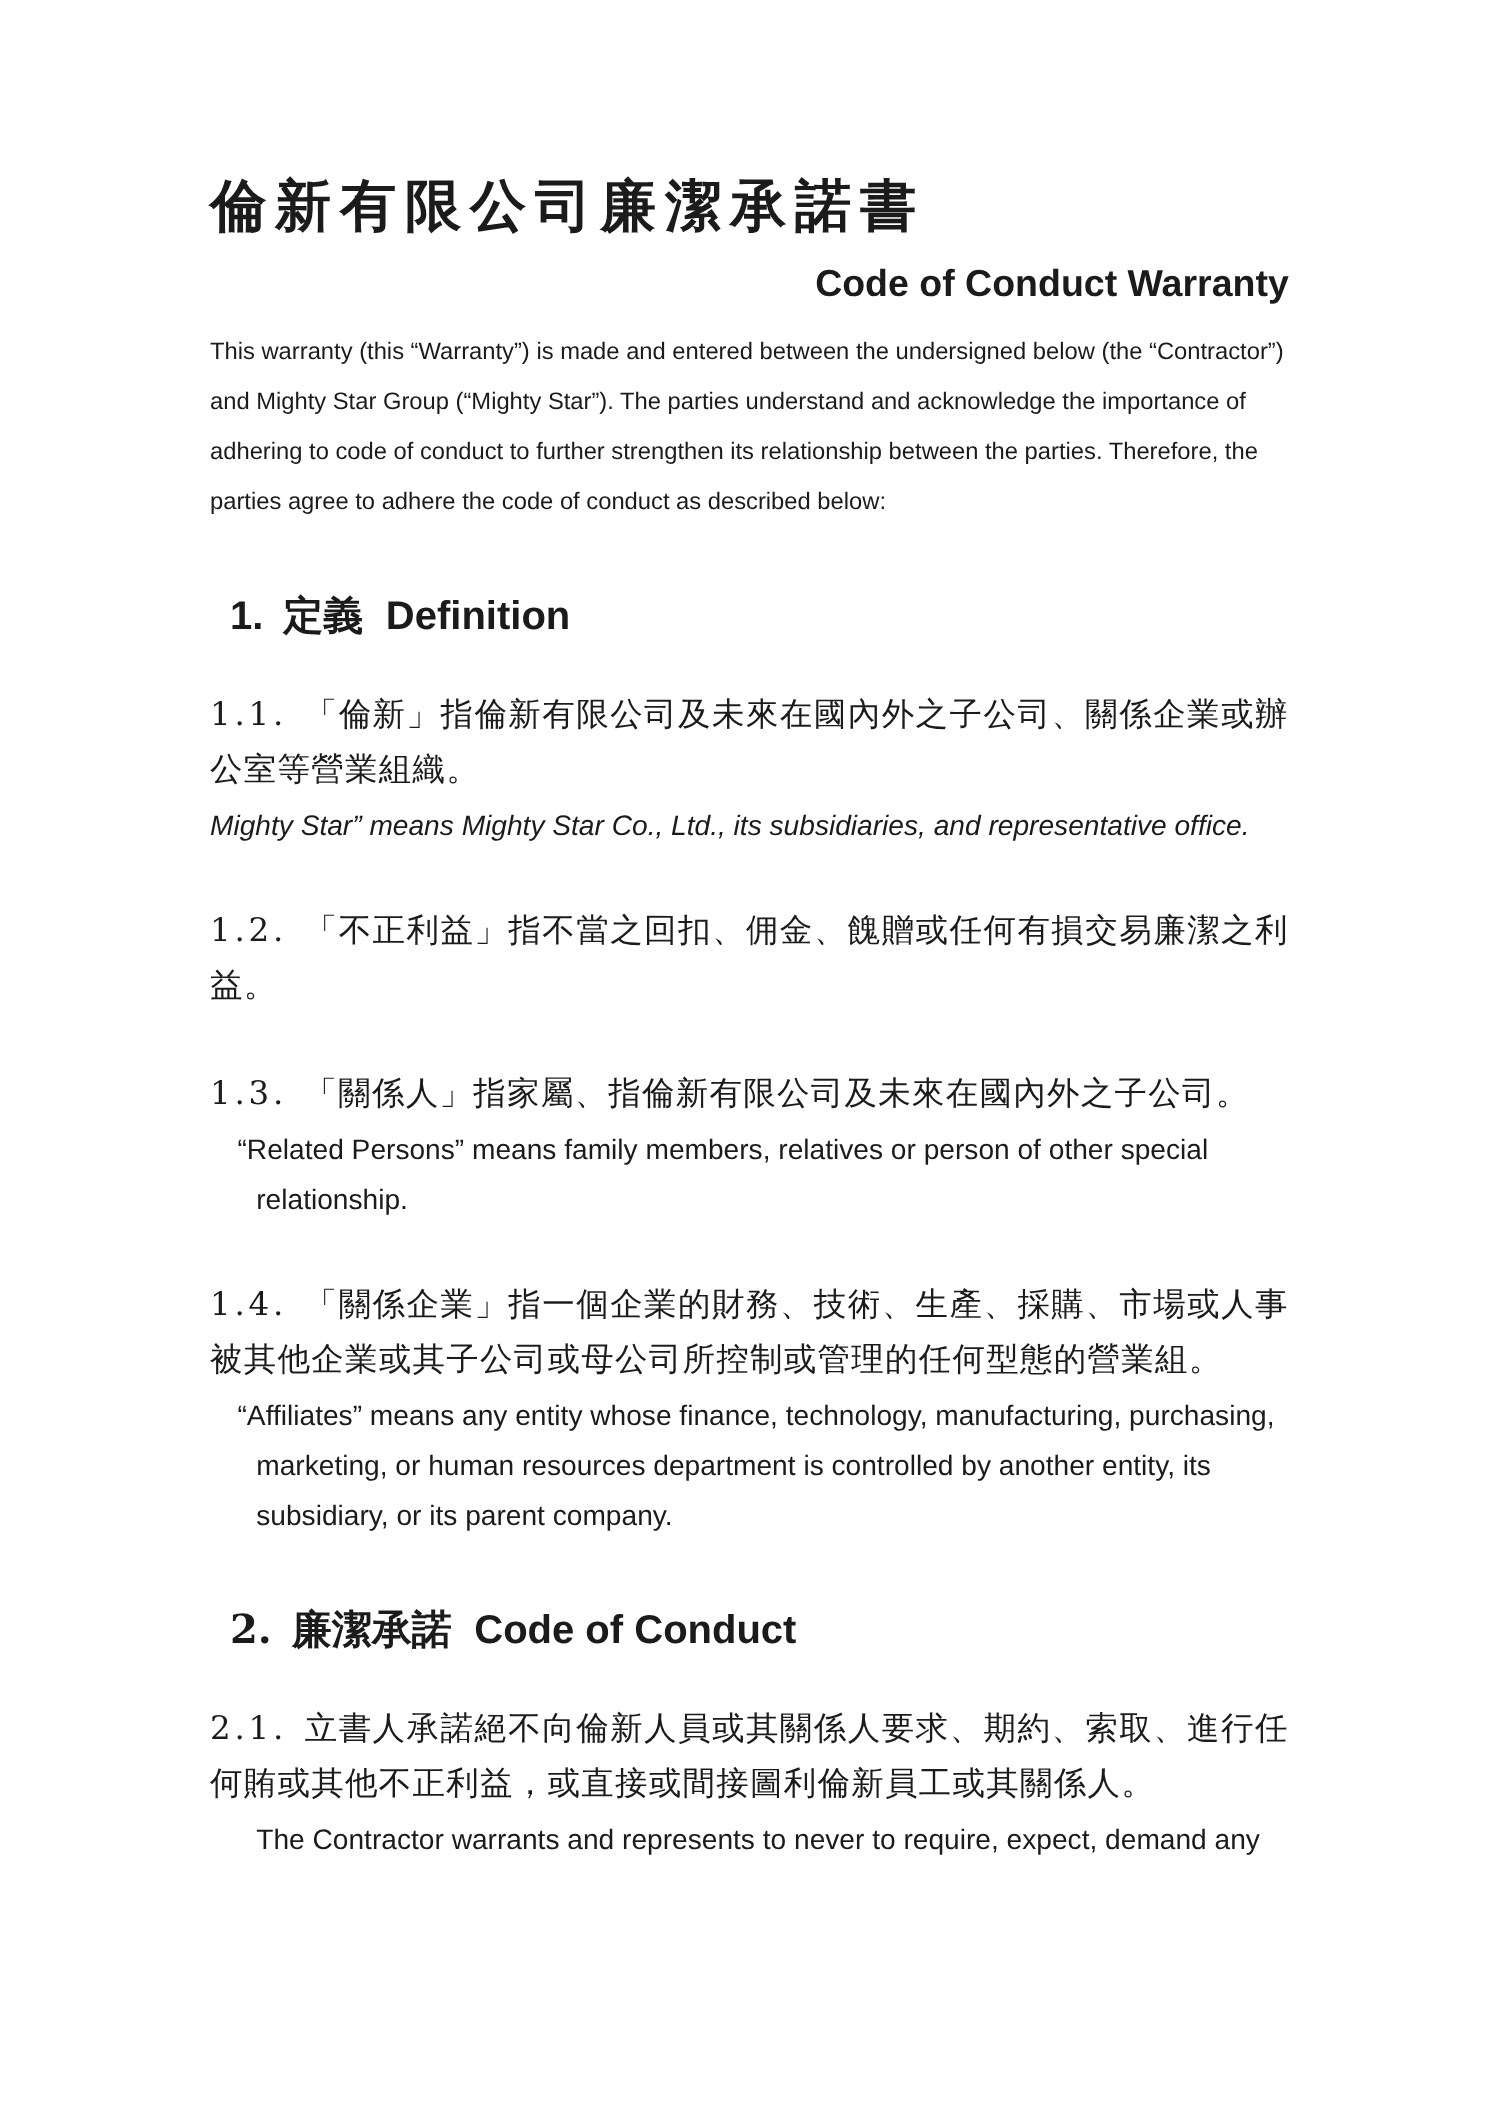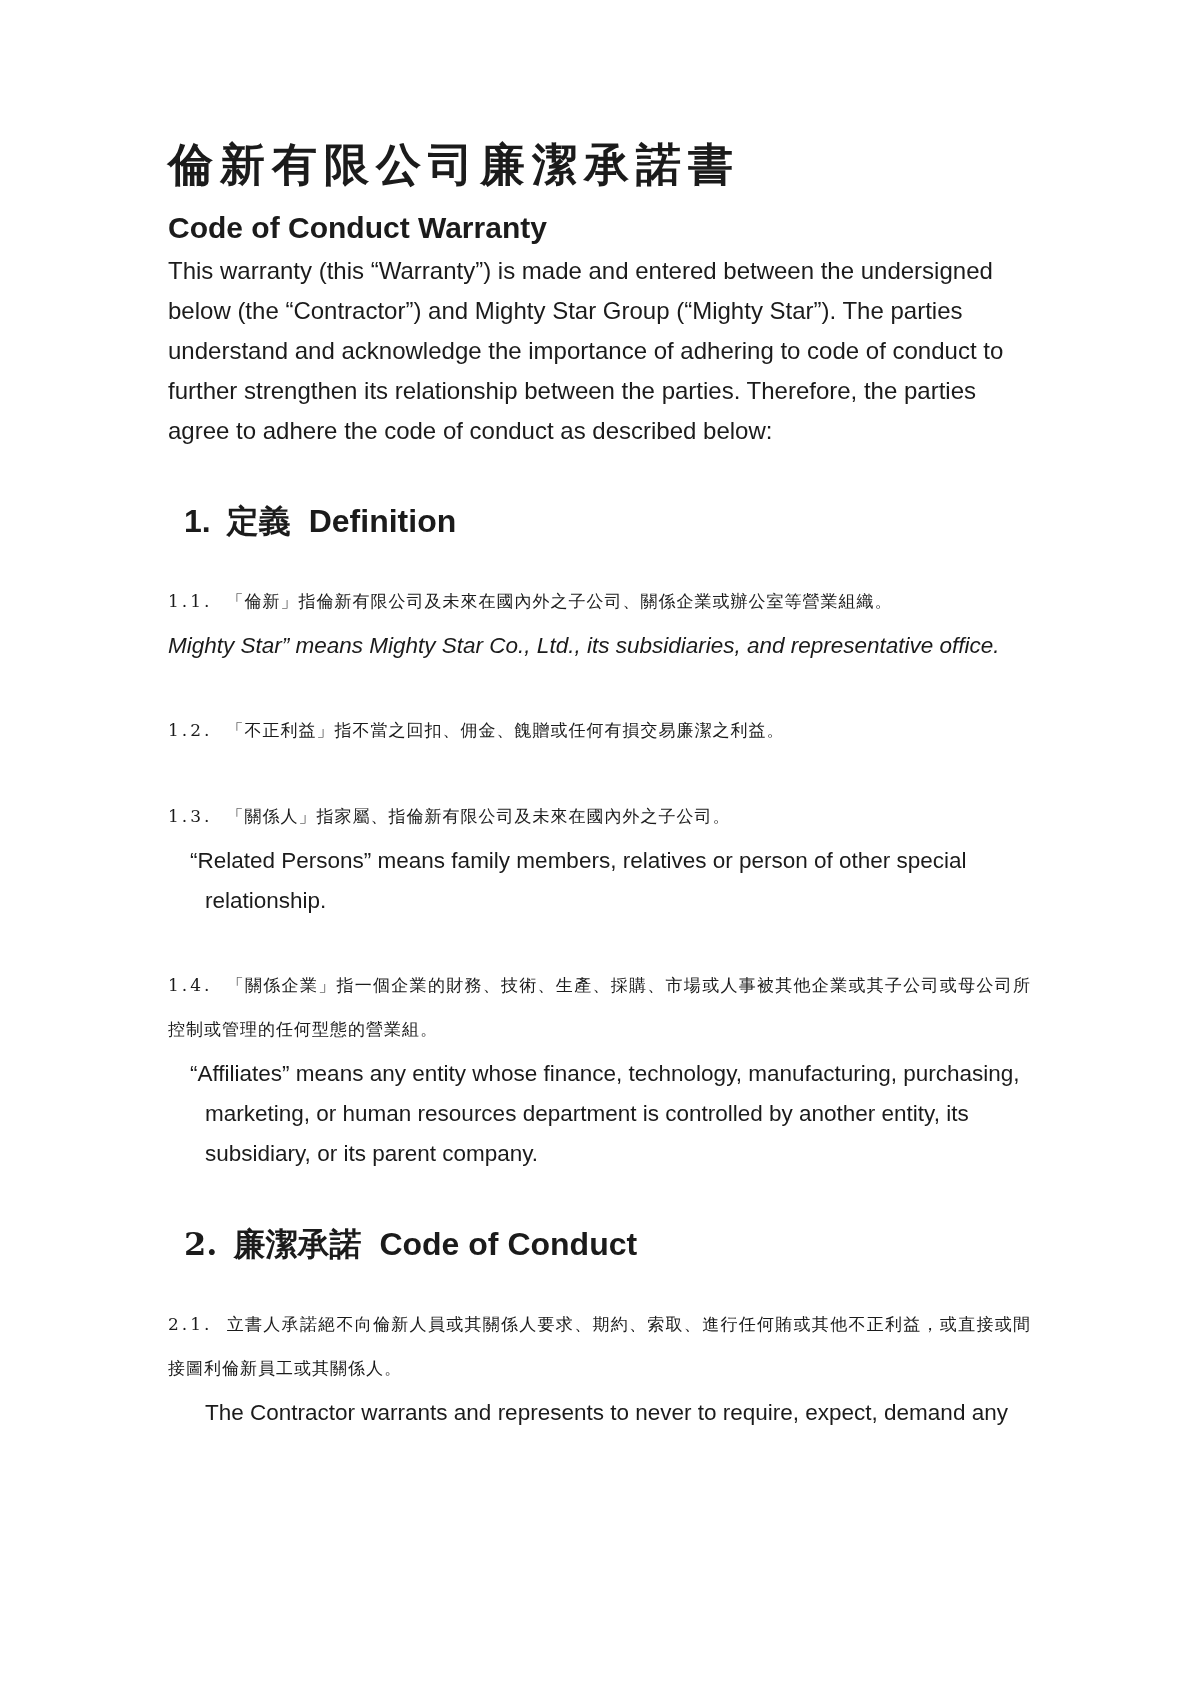--- a/index.html
+++ b/index.html
@@ -18,54 +18,54 @@
   .lat  { font-family: "Liberation Sans", "DejaVu Sans", sans-serif; }
 
   .title-cjk {
     text-align: left;
     font-size: 45px;
     font-weight: 700;
     letter-spacing: 7px;
     line-height: 58px;
   }
   .title-en {
-    text-align: left;
+    text-align: right;
     font-size: 30px;
     font-weight: 700;
     margin-top: 16px;
     line-height: 36px;
   }
 
   .intro-cjk {
     margin: 26px 0 0 0;
     font-size: 23px;
     line-height: 44px;
     text-align: justify;
     letter-spacing: 1px;
   }
   .intro-en {
-    margin: 5px 0 0 0;
-    font-size: 24px;
+    margin: 16px 0 0 0;
+    font-size: 19px;
     line-height: 40px;
   }
 
   .sec-heading {
     margin: 54px 0 0 16px;
     font-size: 32px;
     font-weight: 700;
     line-height: 32px;
   }
   .sec-heading .num-sans { font-family: "Liberation Sans", sans-serif; margin-right: 16px; }
   .sec-heading .num-serif { font-family: "DejaVu Serif", "Liberation Serif", serif; margin-right: 16px; }
   .sec-heading .h-cjk { margin-right: 18px; }
 
   .clause { margin-top: 42px; }
   .clause-cjk {
     margin: 0;
-    font-size: 17px;
+    font-size: 26px;
     line-height: 44px;
     text-align: justify;
     letter-spacing: 1px;
   }
   .clause-num {
     font-family: "DejaVu Serif", "Liberation Serif", serif;
     letter-spacing: 3px;
     margin-right: 14px;
   }
   .clause-en {

